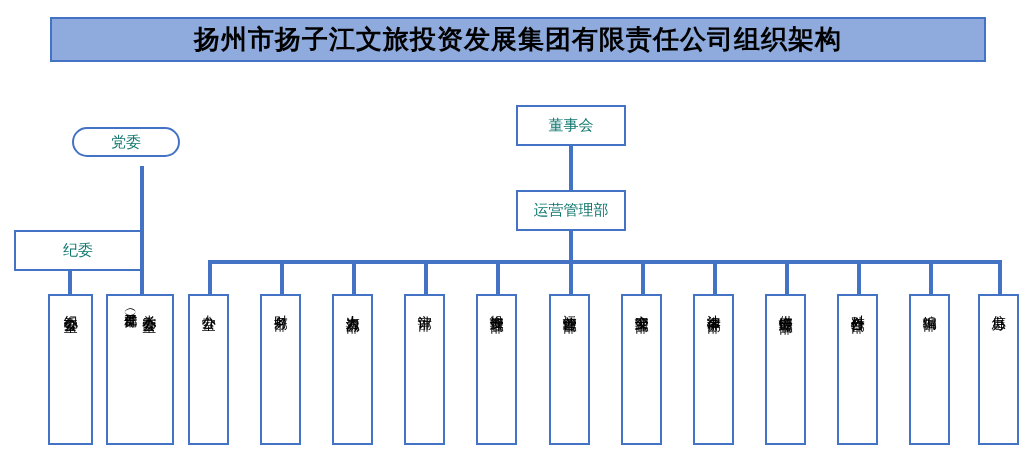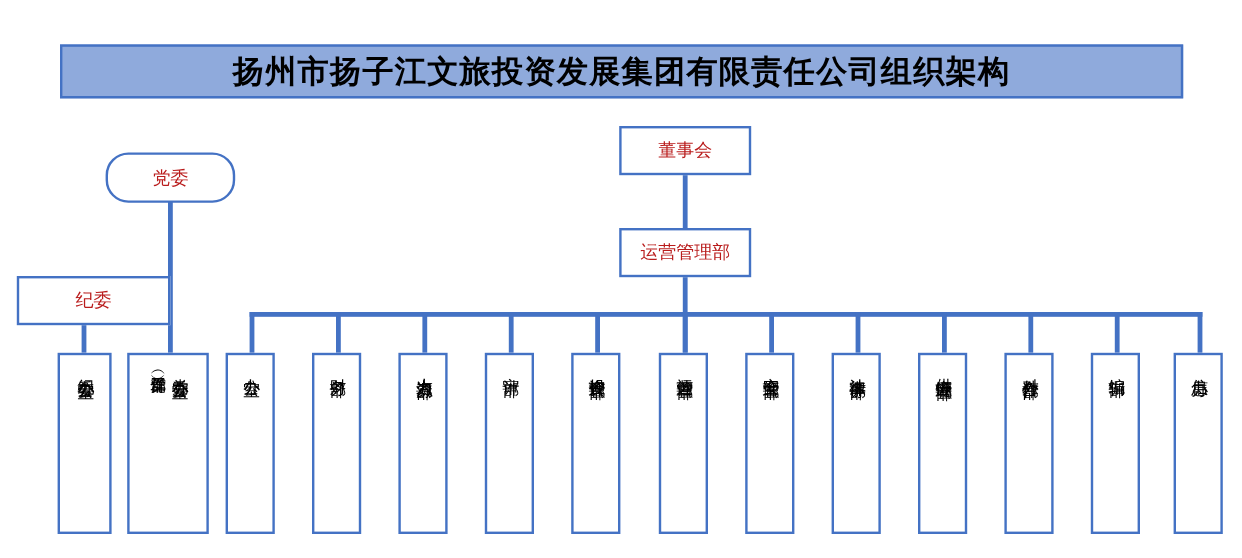--- a/index.html
+++ b/index.html
@@ -24,21 +24,20 @@
     left: 50px;
     top: 17px;
     width: 936px;
     height: 45px;
     background: #8FAADC;
     border: 2px solid #4472C4;
     box-sizing: border-box;
     display: flex;
     align-items: center;
     justify-content: center;
-    margin-top: 20px;
   }
   .title-bar .title-text {
     font-size: 26px;
     font-weight: bold;
     color: #000000;
     letter-spacing: 1px;
     white-space: nowrap;
     font-family: "DejaVu Sans", "Liberation Sans", sans-serif;
   }
 
@@ -48,21 +47,21 @@
     background: #ffffff;
     border: 2px solid #4472C4;
     box-sizing: border-box;
     display: flex;
     align-items: center;
     justify-content: center;
     z-index: 3;
   }
   .box-h .label {
     font-size: 15px;
-    color: #b91c1c;
+    color: #0f766e;
     white-space: nowrap;
     font-family: "DejaVu Sans", "Liberation Sans", sans-serif;
   }
 
   
   .box-v {
     flex-direction: row-reverse;
     align-items: flex-start;
     justify-content: center;
     padding-top: 8px;
@@ -101,21 +100,21 @@
   </div>
 
   <div class="box box-h" style="left:516px; top:105px; width:110px; height:41px;">
     <span class="label">董事会</span>
   </div>
 
   <div class="box box-h" style="left:516px; top:190px; width:110px; height:41px;">
     <span class="label">运营管理部</span>
   </div>
 
-  <div class="box box-h" style="left:88px; top:127px; width:108px; height:42px;border-radius:19px;">
+  <div class="box box-h" style="left:72px; top:127px; width:108px; height:30px;border-radius:19px;">
     <span class="label">党委</span>
   </div>
 
   <div class="box box-h" style="left:14px; top:230px; width:128px; height:41px;">
     <span class="label">纪委</span>
   </div>
 
   <div class="line line-v" style="left:569px; top:144px; height:48px;"></div>
 
   <div class="line line-v" style="left:569px; top:229px; height:65px;"></div>

